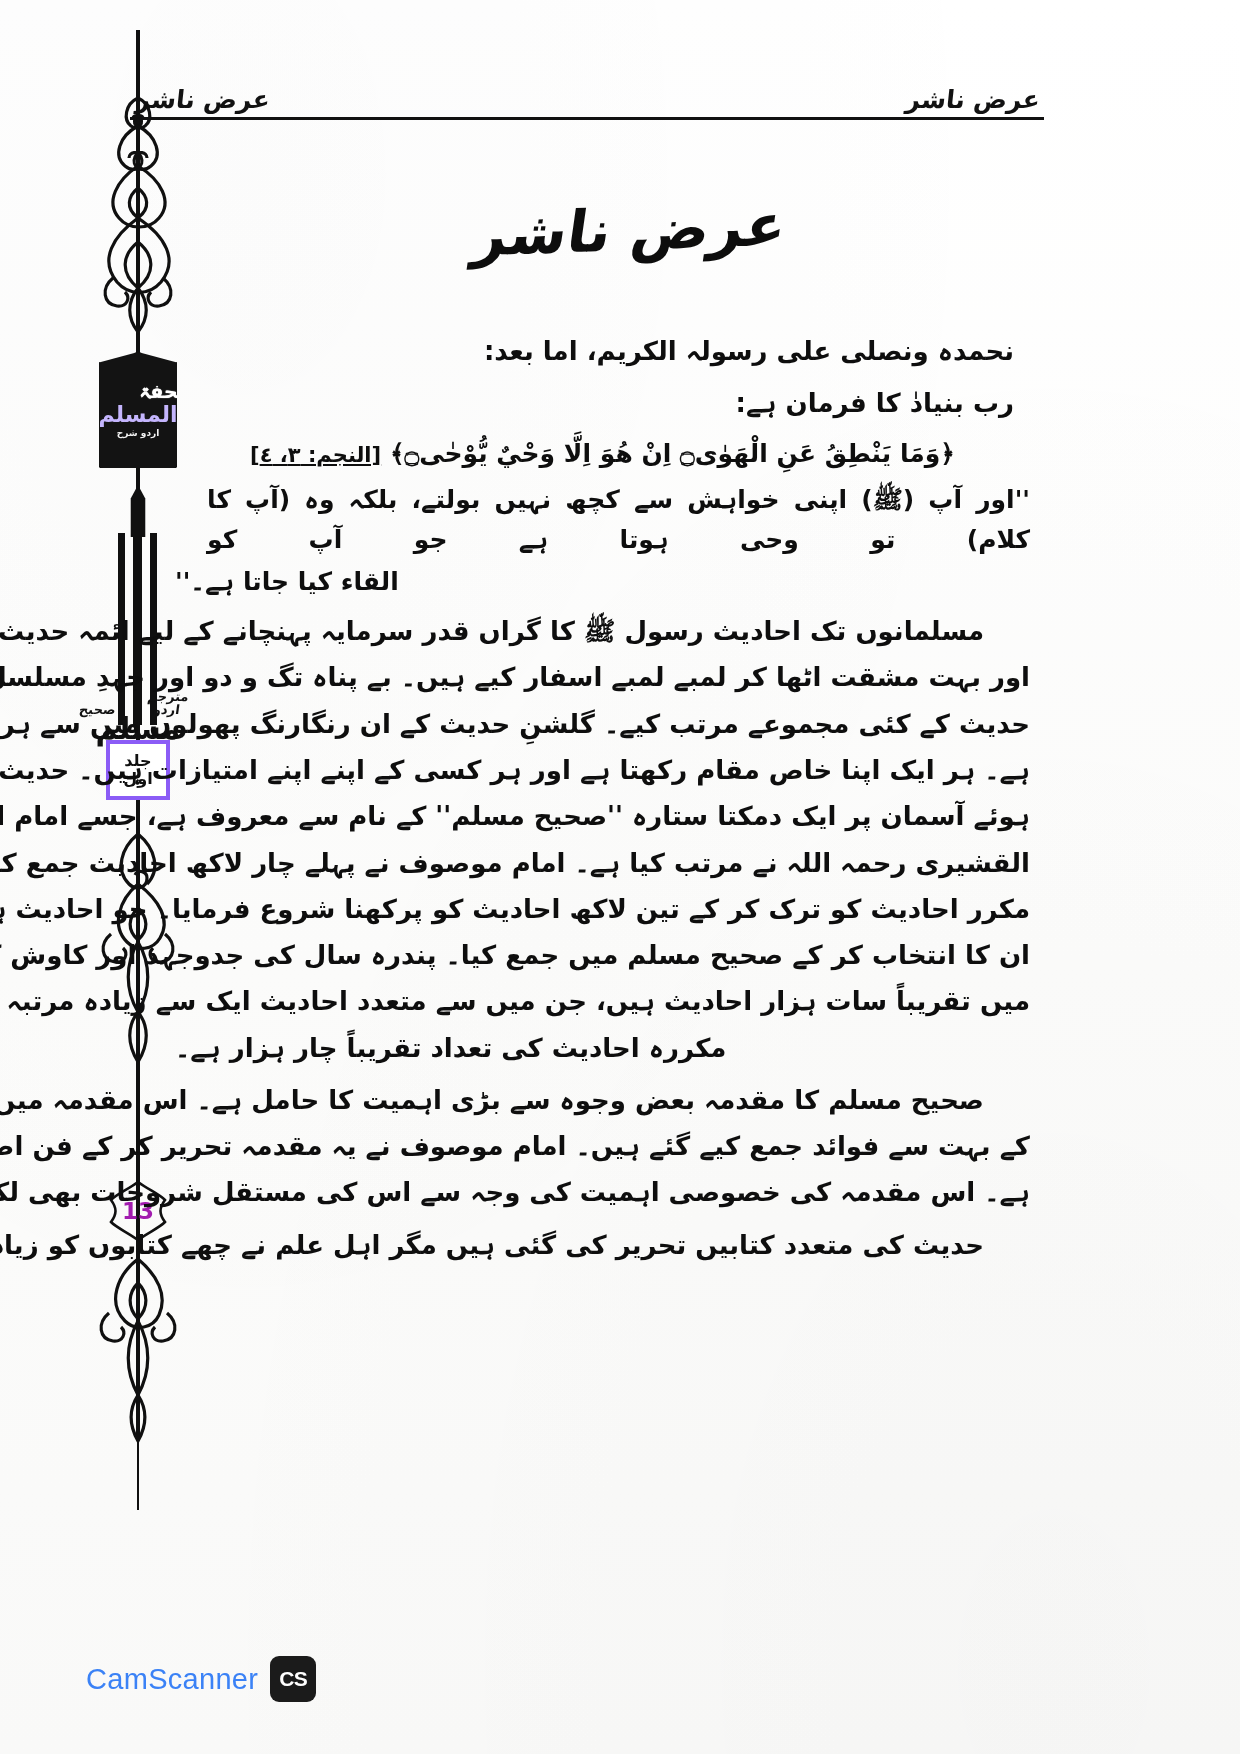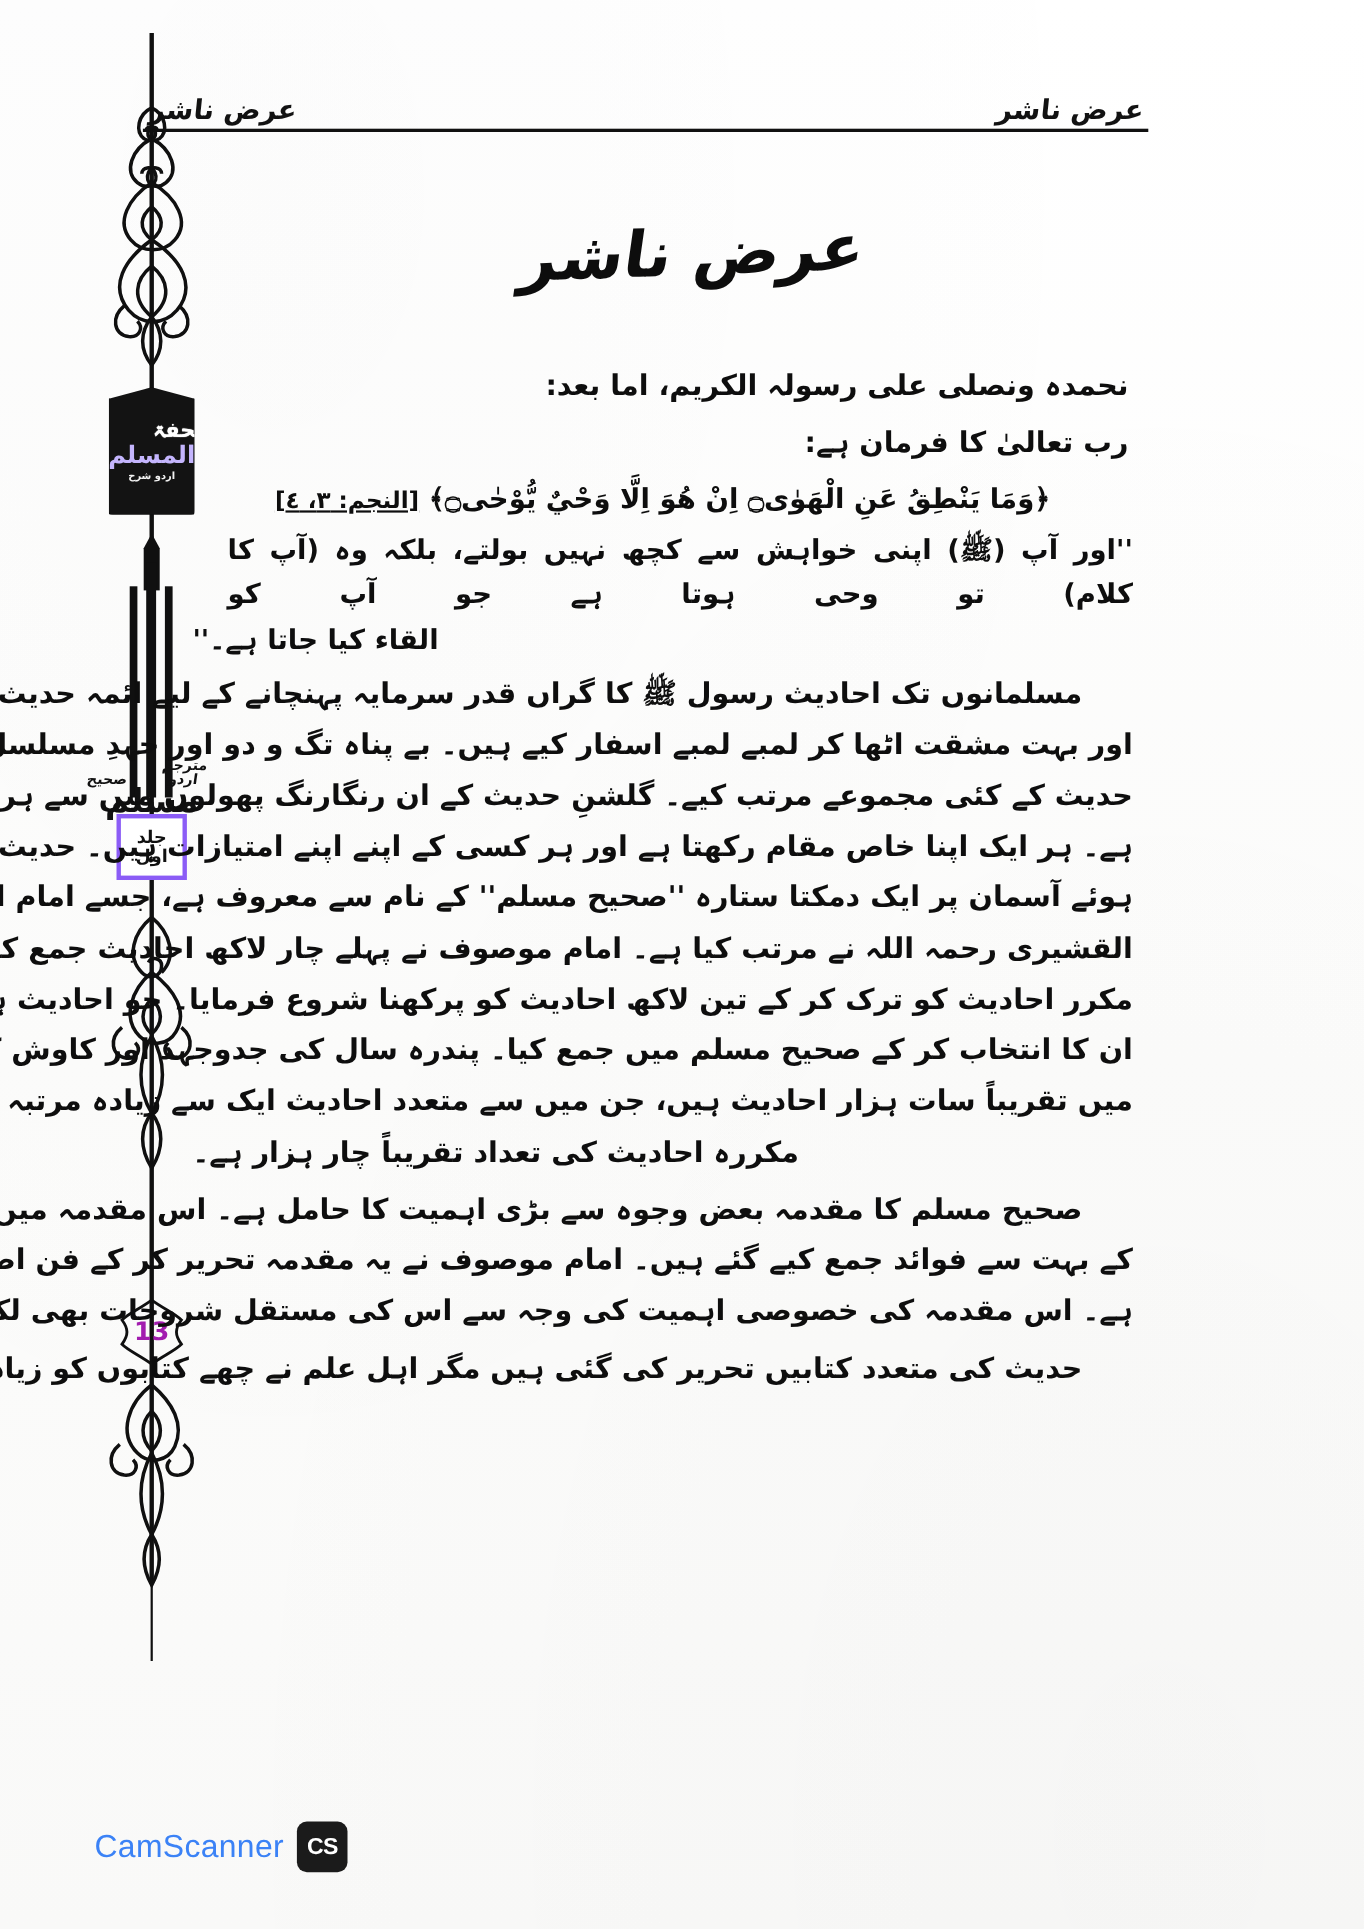--- a/index.html
+++ b/index.html
@@ -248,21 +248,21 @@
     top: 330px;
     right: 210px;
     width: 855px;
     color: #0e0e0e;
   }
 
   .line {
     font-size: 26px;
     line-height: 1.62;
     font-weight: 600;
-    margin: 0 4px 4px 0;
+    margin: 0 16px 4px 0;
     white-space: nowrap;
   }
   .line.right  { text-align: right; }
 
   .intro-block .line { margin-bottom: 10px; }
 
   .verse {
     text-align: center;
     font-size: 25px;
     line-height: 1.6;
@@ -428,21 +428,21 @@
 
     <div class="orn-spine thin" style="top:1330px;bottom:-70px"></div>
   </div>
 
   <div class="main-title">عرض ناشر</div>
 
   <div class="content">
 
     <div class="intro-block">
       <p class="line right">نحمدہ ونصلی علی رسولہ الکریم، اما بعد:</p>
-      <p class="line right">رب تعالیٰ کا فرمان ہے:</p>
+      <p class="line right">رب بنیادٰ کا فرمان ہے:</p>
     </div>
 
     <div class="verse">
       <span>﴿وَمَا يَنْطِقُ عَنِ الْهَوٰى۝ اِنْ هُوَ اِلَّا وَحْيٌ يُّوْحٰى۝﴾</span>
       <span class="ref">[النجم: ٣، ٤]</span>
     </div>
 
     <p class="translation l1">''اور آپ (ﷺ) اپنی خواہش سے کچھ نہیں بولتے، بلکہ وہ (آپ کا کلام) تو وحی ہوتا ہے جو آپ کو</p>
     <p class="translation l2">القاء کیا جاتا ہے۔''</p>
 

